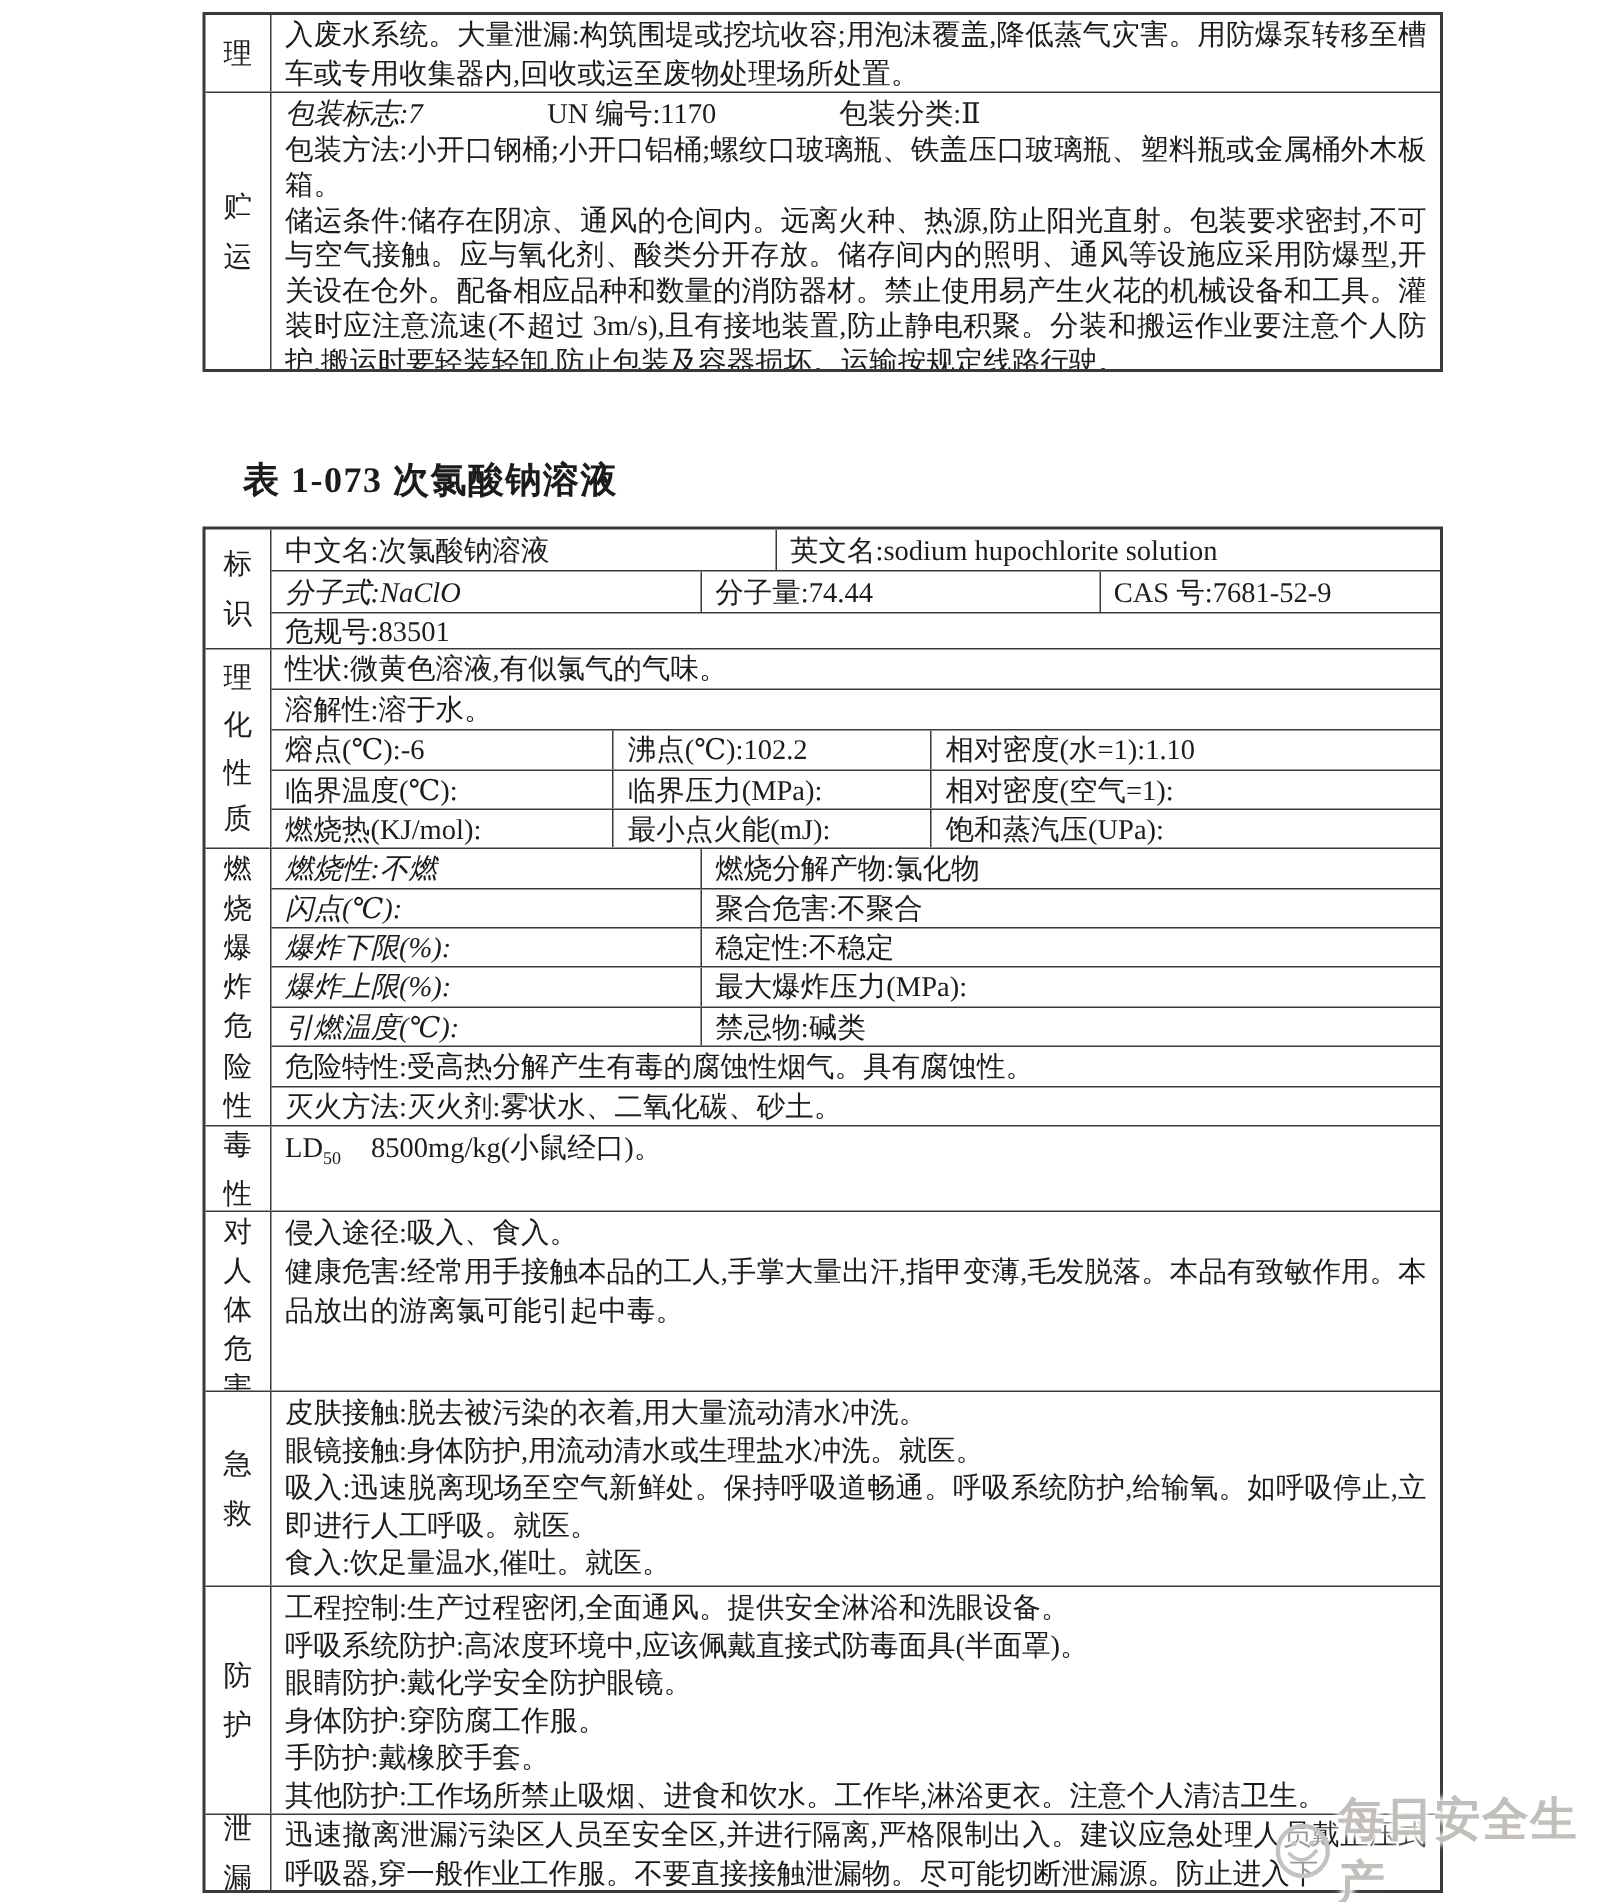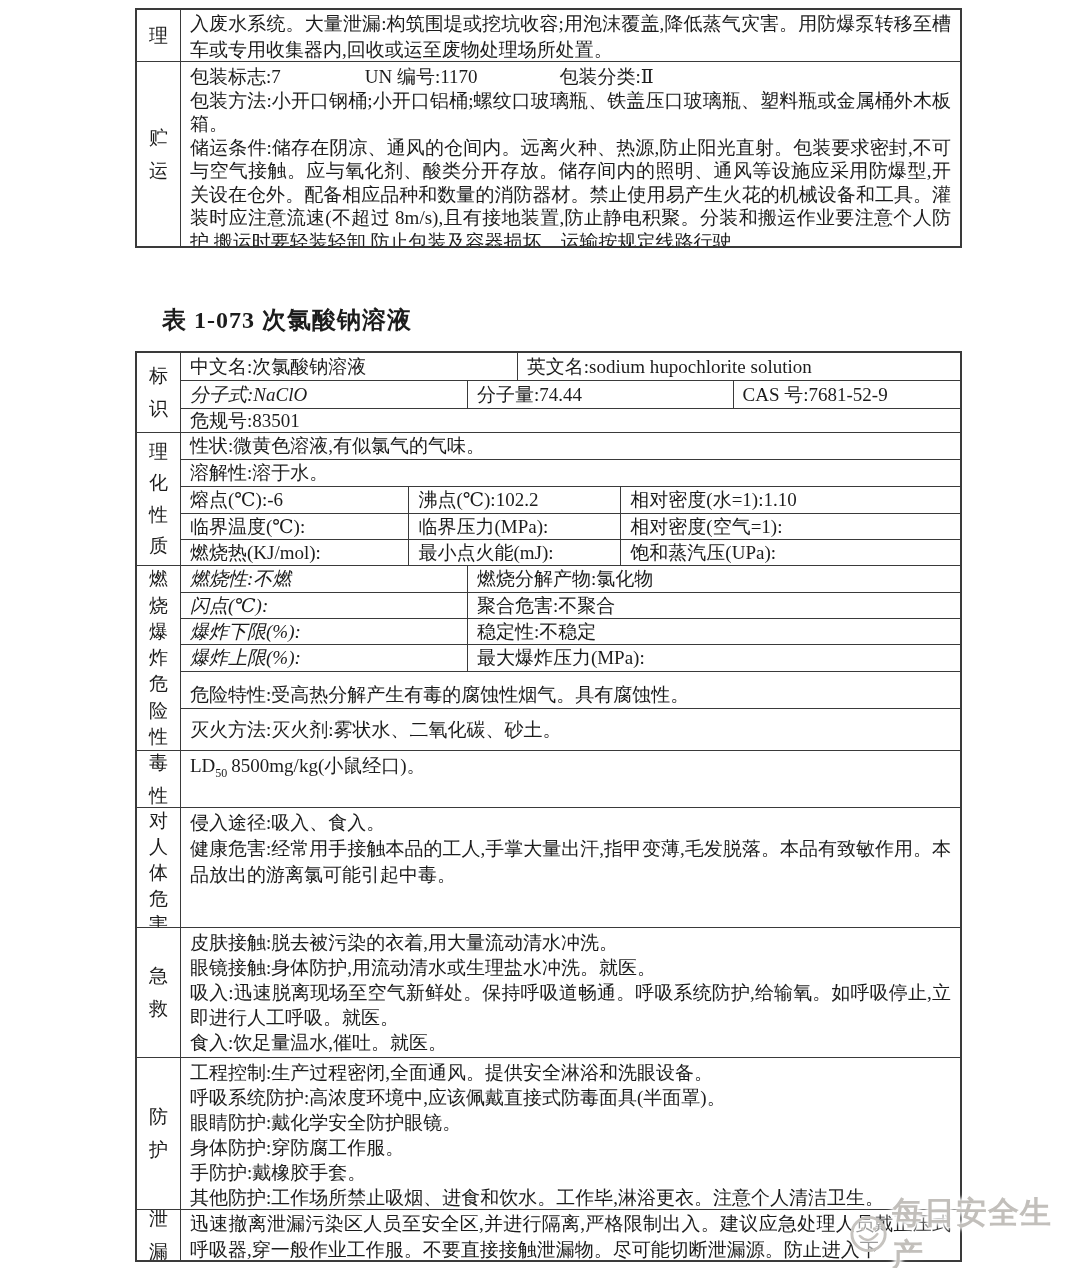--- a/index.html
+++ b/index.html
@@ -24,23 +24,23 @@
   
   .w43{flex:0 0 43.1%;}
   .w37{flex:0 0 36.7%;font-style:italic;} .w34{flex:0 0 34.1%;}
   .p29{flex:0 0 29.2%;} .p27{flex:0 0 27.2%;}
   
   .para-cell{padding:2px 9px;font-size:19px;line-height:26px;text-align:justify;overflow:hidden;box-sizing:border-box;}
   .para{margin:0;}
   .lh23 .para,.lh23{line-height:23.5px;}
   .lh25 .para{line-height:25px;}
   .packline span{display:inline-block;}
-  .pk1{width:170px;} .pk2{width:190px;}
+  .pk1{width:170px;font-style:italic;} .pk2{width:190px;}
   .sub{font-size:12px;line-height:1;}
-  .ldsp{margin-left:4px;}
+  .ldsp{margin-left:20px;}
   
   .doc-title{position:absolute;left:162px;top:304px;font-size:24px;font-weight:bold;letter-spacing:1px;}
   
   .watermark{position:absolute;left:848px;top:1192px;display:flex;align-items:center;gap:3px;z-index:6;}
   .wm-text{
     font-family:"Liberation Sans","DejaVu Sans",sans-serif;font-weight:bold;font-size:31px;
     color:#c2bfbb;letter-spacing:1px;
     text-shadow:0 0 5px #fff,0 0 5px #fff,0 0 5px #fff,0 0 8px #fff;
   }
 </style>
@@ -70,21 +70,21 @@
           </span>
       </div>
       <div class="body">
         <div class="para-cell lh23" style="padding-top:3px;">
           <p class="para packline">
             <span class="pk1">包装标志:7</span>
             <span class="pk2">UN 编号:1170</span>
             <span>包装分类:Ⅱ</span>
           </p>
           <p class="para">包装方法:小开口钢桶;小开口铝桶;螺纹口玻璃瓶、铁盖压口玻璃瓶、塑料瓶或金属桶外木板箱。</p>
-          <p class="para">储运条件:储存在阴凉、通风的仓间内。远离火种、热源,防止阳光直射。包装要求密封,不可与空气接触。应与氧化剂、酸类分开存放。储存间内的照明、通风等设施应采用防爆型,开关设在仓外。配备相应品种和数量的消防器材。禁止使用易产生火花的机械设备和工具。灌装时应注意流速(不超过 8m/s),且有接地装置,防止静电积聚。分装和搬运作业要注意个人防护,搬运时要轻装轻卸,防止包装及容器损坏。运输按规定线路行驶。</p>
+          <p class="para">储运条件:储存在阴凉、通风的仓间内。远离火种、热源,防止阳光直射。包装要求密封,不可与空气接触。应与氧化剂、酸类分开存放。储存间内的照明、通风等设施应采用防爆型,开关设在仓外。配备相应品种和数量的消防器材。禁止使用易产生火花的机械设备和工具。灌装时应注意流速(不超过 3m/s),且有接地装置,防止静电积聚。分装和搬运作业要注意个人防护,搬运时要轻装轻卸,防止包装及容器损坏。运输按规定线路行驶。</p>
         </div>
       </div>
     </div>
   </div>
 
   <div class="doc-title">表 1-073  次氯酸钠溶液</div>
 
   <div class="tbl" style="top:351px;height:911px;">
 
     <div class="sec" style="height:80px;">
@@ -166,21 +166,25 @@
           <div class="cell bl fill">聚合危害:不聚合</div>
         </div>
         <div class="row" style="height:26px;">
           <div class="cell w37">爆炸下限(%):</div>
           <div class="cell bl fill">稳定性:不稳定</div>
         </div>
         <div class="row" style="height:27px;">
           <div class="cell w37">爆炸上限(%):</div>
           <div class="cell bl fill">最大爆炸压力(MPa):</div>
         </div>
-        <div class="row" style="height:27px;margin-top:10px;">
+        <div class="row" style="height:26px;">
+          <div class="cell w37">引燃温度(℃):</div>
+          <div class="cell bl fill">禁忌物:碱类</div>
+        </div>
+        <div class="row" style="height:27px;">
           <div class="cell fill">危险特性:受高热分解产生有毒的腐蚀性烟气。具有腐蚀性。</div>
         </div>
         <div class="row grow last">
           <div class="cell fill">灭火方法:灭火剂:雾状水、二氧化碳、砂土。</div>
         </div>
       </div>
     </div>
 
     <div class="sec" style="height:57px;">
       <div class="lab">

